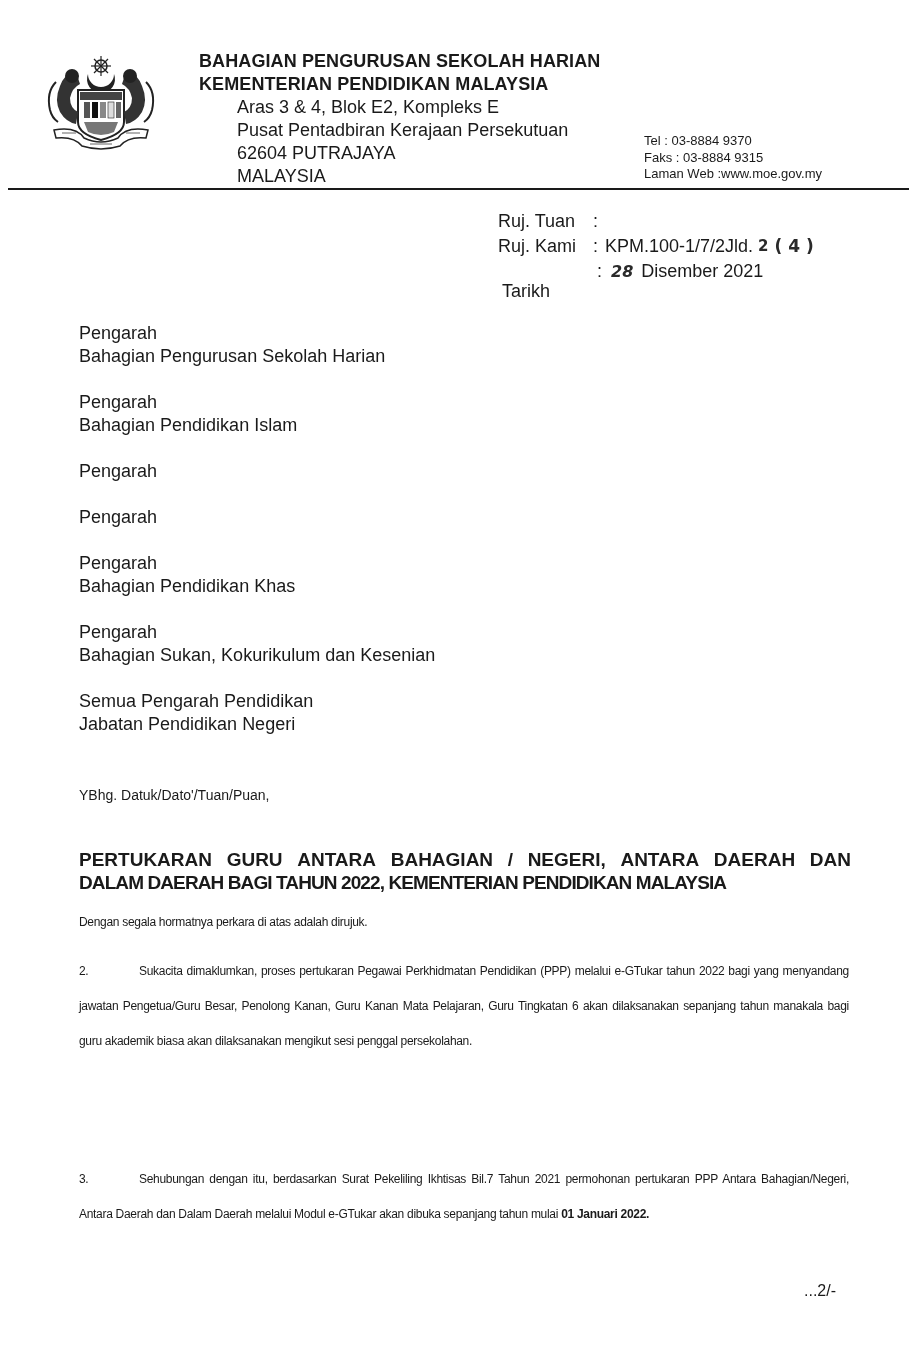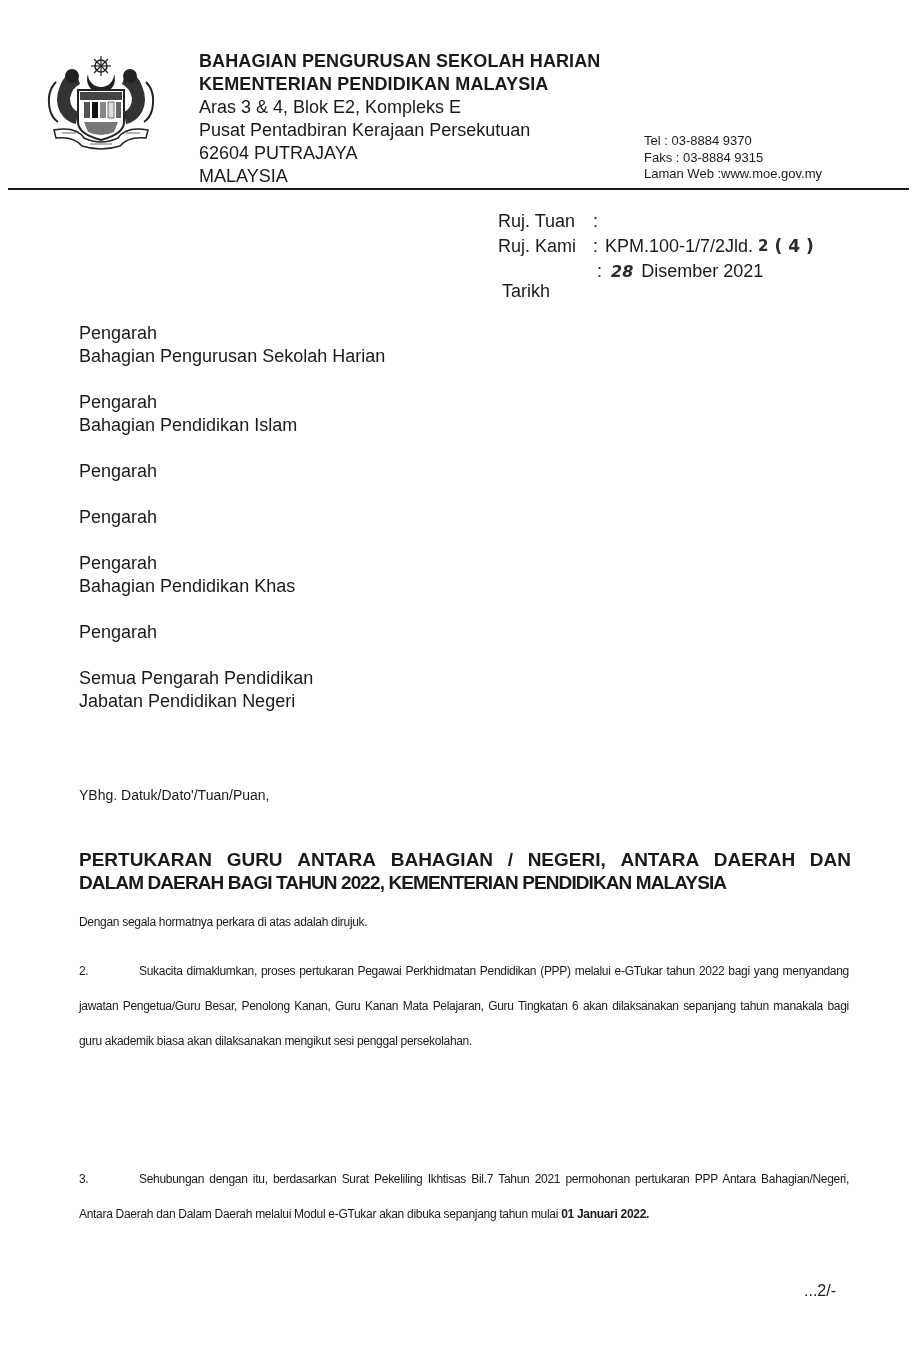--- a/index.html
+++ b/index.html
@@ -26,20 +26,21 @@
       font-size: 18px;
       line-height: 23px;
     }
     .org-block .org-title {
       font-weight: bold;
       letter-spacing: 0.1px;
       white-space: nowrap;
     }
     .org-block .org-addr {
       white-space: nowrap;
+      margin-left: 38px;
     }
     .contact-block {
       left: 644px; top: 133px;
       font-size: 13px;
       line-height: 16.5px;
       white-space: nowrap;
     }
     .header-rule {
       left: 8px; top: 188px; width: 901px; height: 2px;
       background: #1a1a1a;
@@ -219,20 +220,21 @@
   </div>
   <div class="recipient">
     <div>Pengarah</div>
   </div>
   <div class="recipient">
     <div>Pengarah</div>
     <div>Bahagian Pendidikan Khas</div>
   </div>
   <div class="recipient">
     <div>Pengarah</div>
+    <div>Bahagian Sukan, Kokurikulum dan Kesenian</div>
   </div>
   <div class="recipient">
     <div>Semua Pengarah Pendidikan</div>
     <div>Jabatan Pendidikan Negeri</div>
   </div>
 </div>
 
 <div class="abs salutation">YBhg. Datuk/Dato'/Tuan/Puan,</div>
 
 <div class="abs subject">

